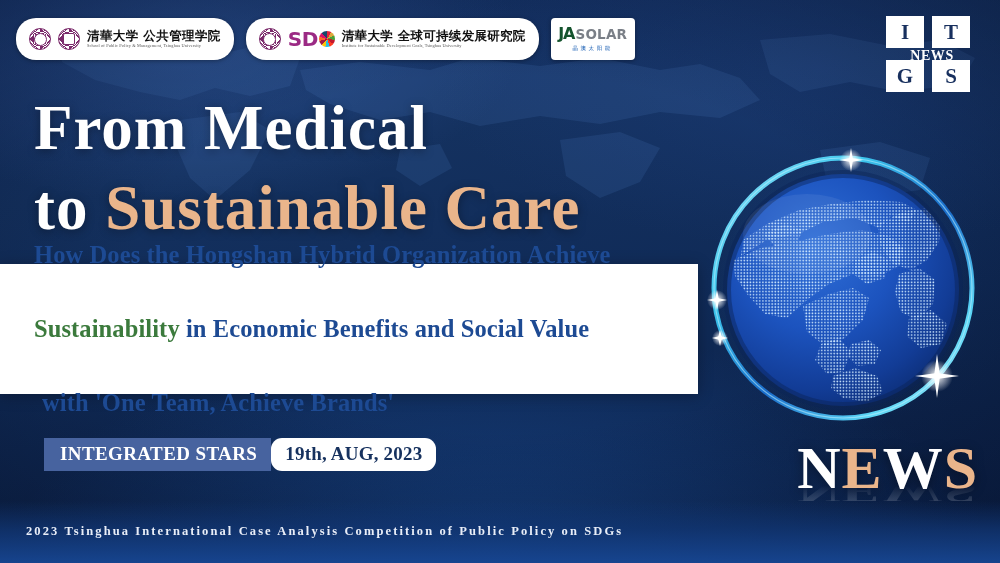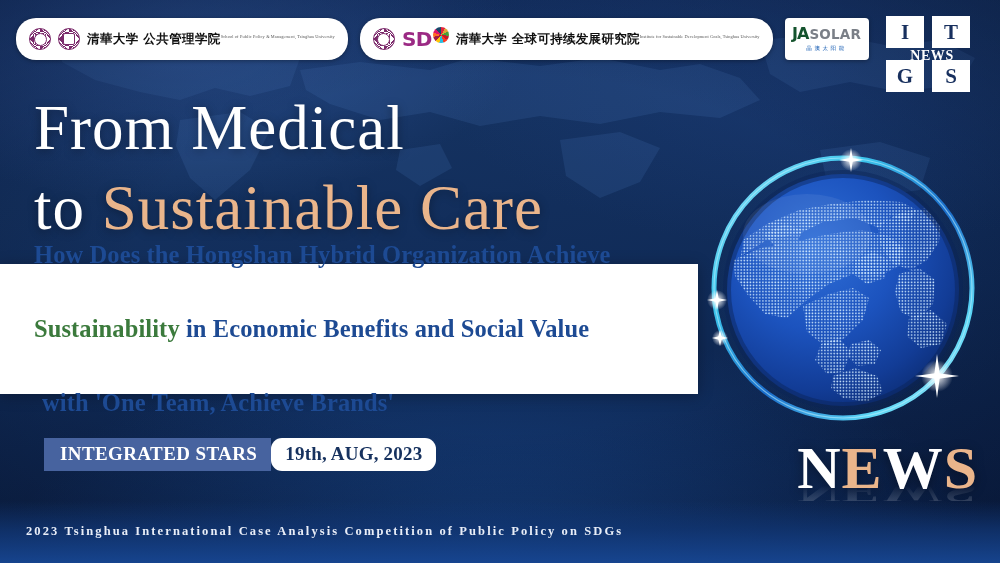--- a/index.html
+++ b/index.html
@@ -43,38 +43,38 @@
     width:22px; height:22px; border-radius:50%;
     border:1.4px solid #7b2a6b; flex:none; position:relative;
     background:
       repeating-conic-gradient(from 0deg, #7b2a6b 0deg 4deg, #ffffff 4deg 8deg);
   }
   .seal::after{
     content:""; position:absolute; inset:3.5px; border-radius:50%;
     background:#fff; border:1px solid #7b2a6b;
   }
   .seal.sq::after{ border-radius:2px; inset:4px; }
-  .cn-line{ display:flex; justify-content:space-between; line-height:1; }
+  .cn-line{ display:flex; flex-direction:column; justify-content:space-between; line-height:1; }
   .cn-main{
     font-family:"DejaVu Sans", sans-serif;
     font-weight:700; color:#111; white-space:nowrap;
   }
   .cn-sub{
     font-family:"Liberation Serif", serif;
     color:#555; white-space:nowrap; margin-top:2px;
   }
   .pill1 .cn-main{ font-size:12.5px; letter-spacing:.4px; }
   .pill1 .cn-sub{ font-size:4.3px; letter-spacing:.15px; }
   .pill2 .cn-main{ font-size:12.5px; letter-spacing:.3px; }
   .pill2 .cn-sub{ font-size:4.3px; letter-spacing:.1px; }
 
   .sdg-word{
     font-family:"DejaVu Sans", sans-serif;
     font-size:20px; font-weight:800; color:#9b2a84; letter-spacing:-.5px;
-    display:flex; align-items:flex-start;
+    display:flex; align-items:center;
   }
   .sdg-wheel{
     width:16px; height:16px; border-radius:50%; margin-left:1px;
     background:conic-gradient(#e5243b 0deg 32deg,#dda63a 32deg 64deg,#4c9f38 64deg 96deg,
       #c5192d 96deg 128deg,#ff3a21 128deg 160deg,#26bde2 160deg 192deg,#fcc30b 192deg 224deg,
       #a21942 224deg 256deg,#fd6925 256deg 288deg,#dd1367 288deg 320deg,#19486a 320deg 360deg);
   }
 
   .jabox{
     background:#fff; border-radius:4px; height:42px; width:84px;
@@ -104,21 +104,21 @@
   }
 
   
   .globe-wrap{ position:absolute; left:703px; top:148px; width:280px; height:278px; z-index:2; }
   .globe-wrap svg{ width:100%; height:100%; display:block; }
 
   
   .headline{ position:absolute; left:34px; top:88px; z-index:5; }
   .h-line{
     font-family:"Liberation Serif", serif;
-    font-weight:400; font-size:63px; line-height:80px;
+    font-weight:700; font-size:63px; line-height:80px;
     color:#ffffff; letter-spacing:1px; white-space:nowrap;
     text-shadow:0 2px 10px rgba(0,0,0,.35);
   }
   .h-accent{ color:#eab58b; }
 
   
   .subpanel{
     position:absolute; left:0; top:264px; width:698px; height:130px;
     background:#ffffff; z-index:4;
     display:flex; flex-direction:column; justify-content:center;

